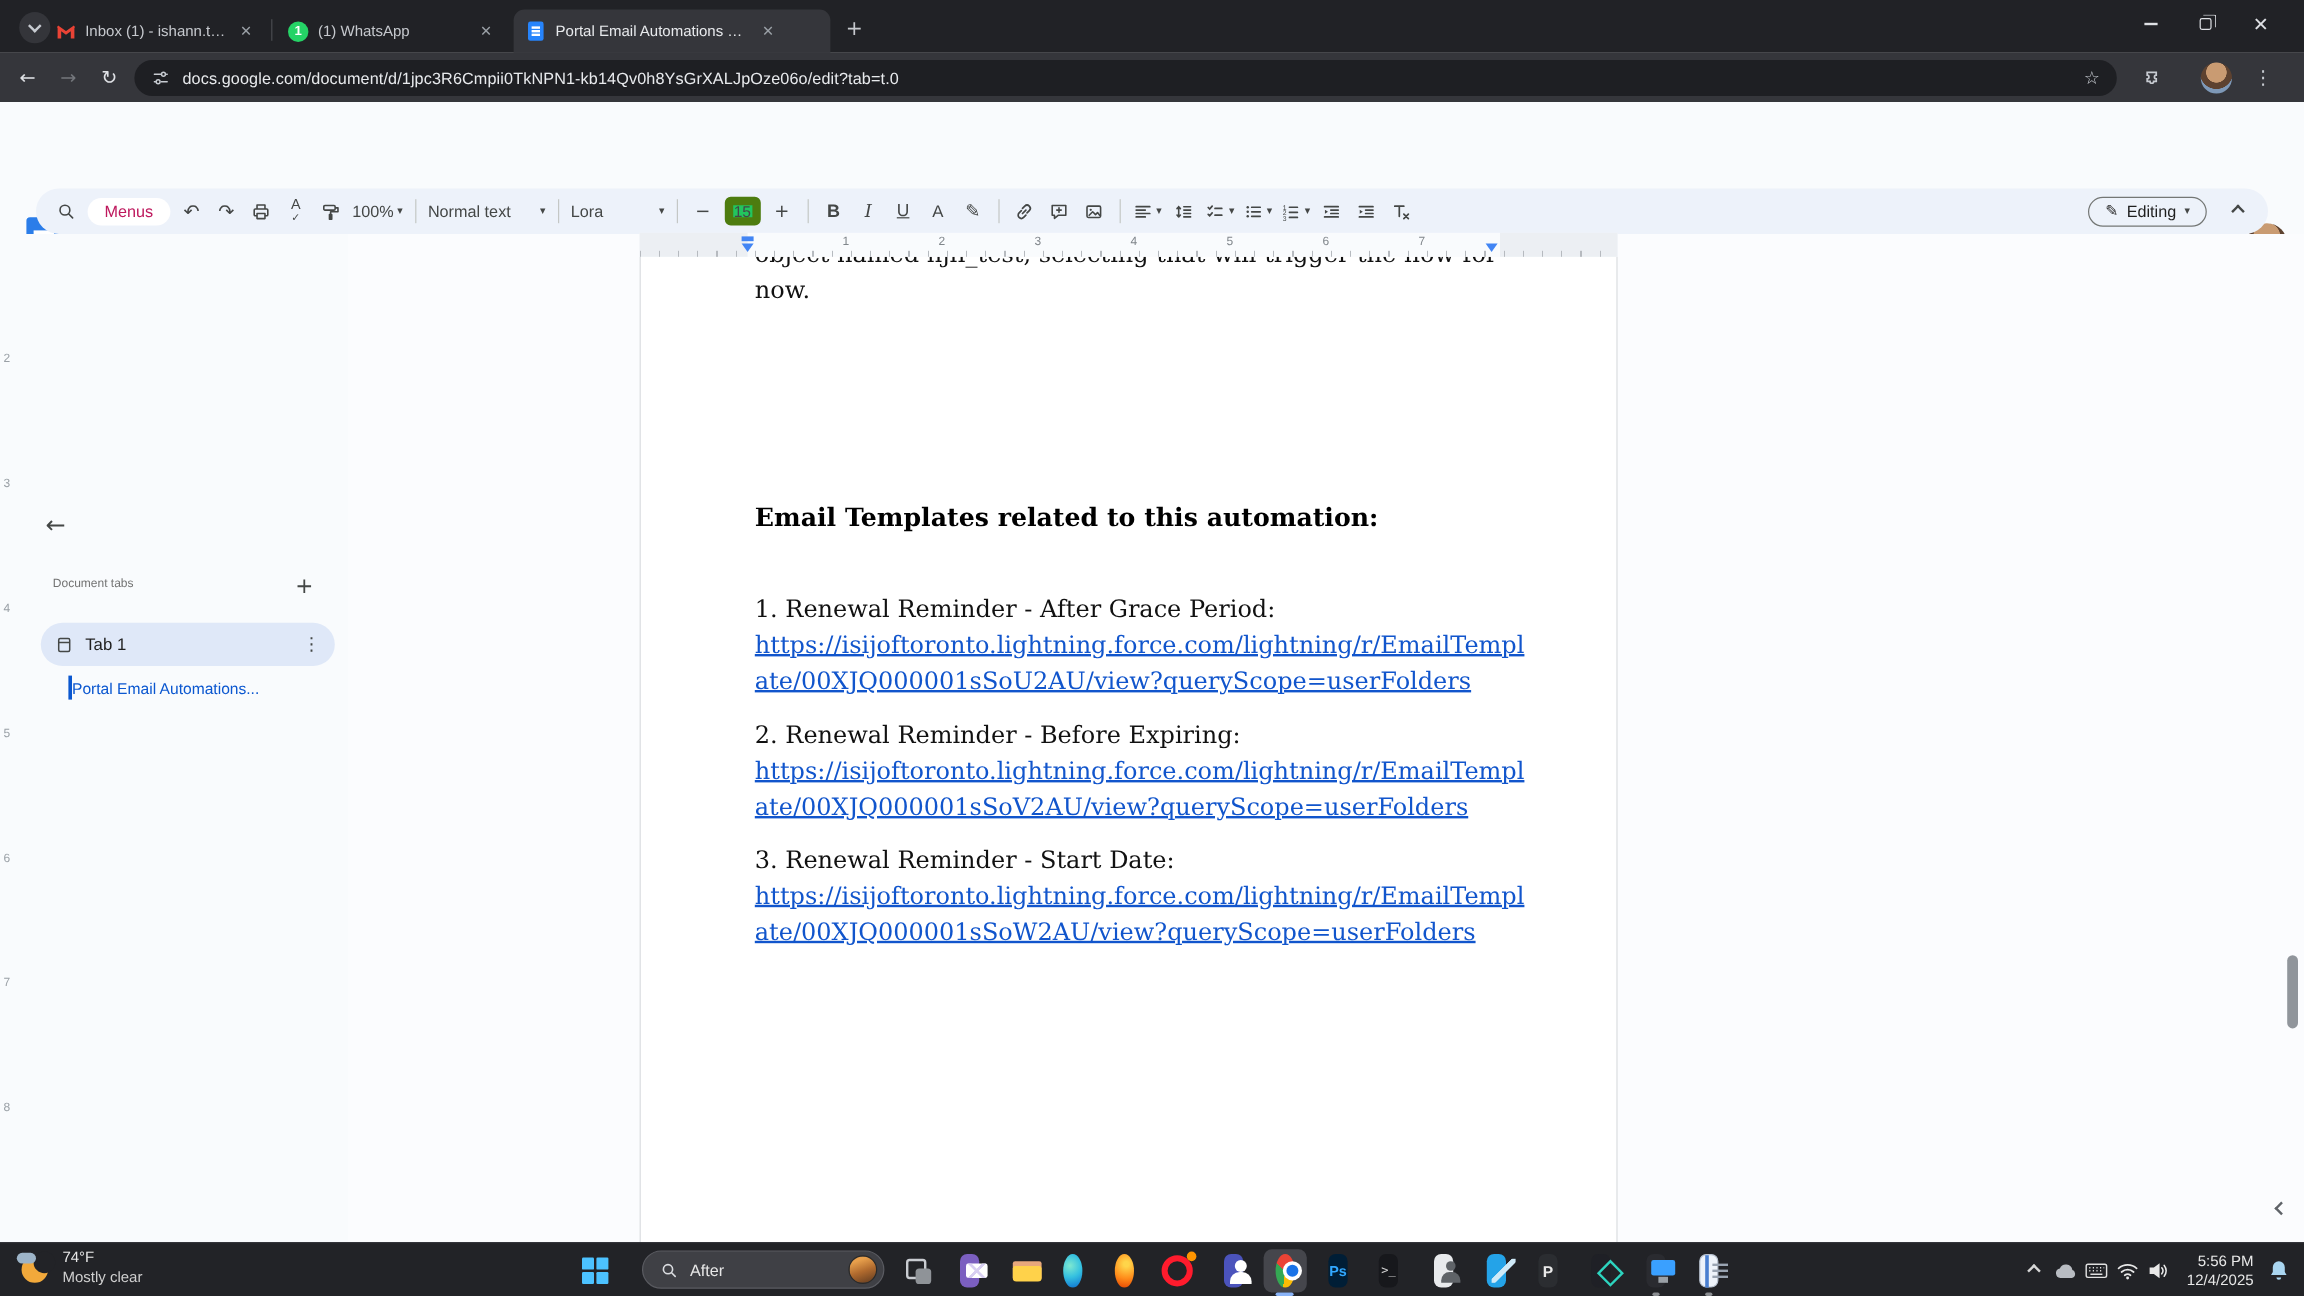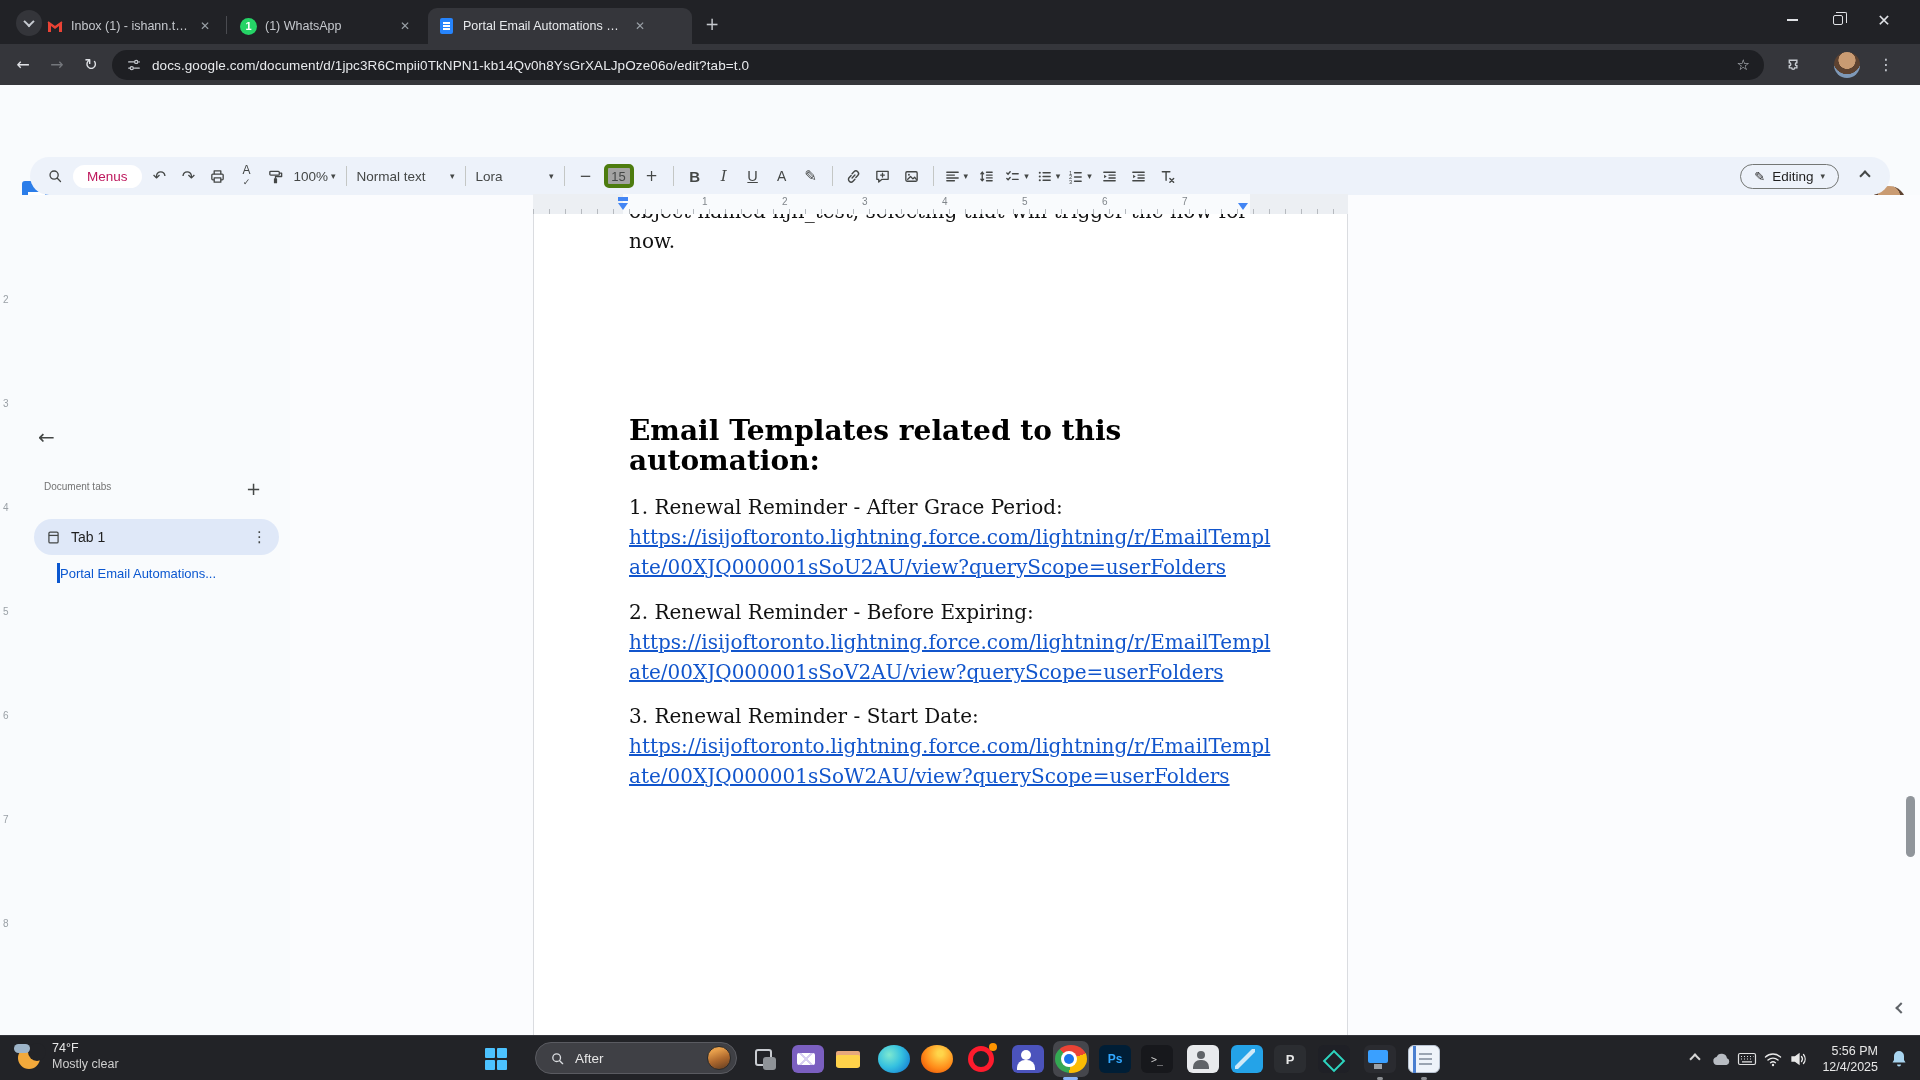--- a/index.html
+++ b/index.html
@@ -60,22 +60,22 @@
   .sharepill .divv{width:1px;height:38px;background:#8fc3e8}
   .sharepill .dd{padding:0 12px;display:flex;align-items:center}
   .avatar{border-radius:50%;background:radial-gradient(circle at 50% 32%,#c99b72 0 38%,#5d4230 40% 62%,#7e99b8 64%)}
   
   .tbar{position:absolute;left:30px;top:157px;width:1860px;height:38px;background:#edf2fa;border-radius:19px;
         display:flex;align-items:center;gap:7px;padding:0 14px;color:#444746;font-size:13.5px}
   .tbtn{display:flex;align-items:center;justify-content:center;min-width:22px;height:26px;border-radius:4px;gap:3px}
   .tsep{width:1px;height:20px;background:#c4c7c5;margin:0 3px}
   .menuspill{background:#fff;border-radius:14px;padding:4px 14px;color:#be185d;font-size:13.5px}
   .dd9{font-size:9px;color:#444746}
-  .fsbox{width:30px;height:24px;border:4px solid #4d7c0f;border-radius:5px;display:flex;align-items:center;
-         justify-content:center;font-size:13px;background:#a3a3a3}
+  .fsbox{width:30px;height:24px;border:7px solid #4d7c0f;border-radius:5px;display:flex;align-items:center;
+         justify-content:center;font-size:13px;background:#22c55e}
   .bB{font-weight:bold;font-size:15px}
   .bI{font-family:"DejaVu Serif",serif;font-style:italic;font-size:15px}
   .bU{text-decoration:underline;font-size:14.5px}
   .bA{font-size:14px;line-height:12px;text-align:center}
   .bA .cbar{width:14px;height:3.5px;background:#111;margin-top:1px}
   .editpill{display:flex;align-items:center;gap:7px;border:1px solid #747775;border-radius:15px;
             padding:4px 13px;font-size:13.5px;color:#1f1f1f}
   
   .sidepanel{position:absolute;left:0;top:195px;width:290px;height:840px;background:#f9fbfd;z-index:6}
   .backbtn{position:absolute;left:38px;top:230px;font-size:20px;color:#444746}
@@ -94,21 +94,21 @@
   .ruler .shade{position:absolute;top:0;height:20px;background:#eceff3}
   .ruler .ticks{position:absolute;left:0;bottom:0;width:100%;height:5px;
         background:repeating-linear-gradient(to right,#b6babf 0 1px,transparent 1px 16px)}
   .ruler .num{position:absolute;top:2px}
   .rmark{position:absolute;z-index:10;width:0;height:0;border-left:5px solid transparent;border-right:5px solid transparent;
          border-top:7px solid #4285f4}
   .rbar{position:absolute;z-index:10;width:10px;height:4px;background:#4285f4}
   .page{position:absolute;left:533px;top:214px;width:815px;height:821px;background:#fff;
         border-left:1px solid #dadce0;border-right:1px solid #dadce0;overflow:hidden;z-index:2}
   .doctext{font-family:"DejaVu Serif","Liberation Serif",serif;font-size:20px;line-height:30px;color:#111}
-  .dochead{font-family:"DejaVu Serif","Liberation Serif",serif;font-size:28px;font-weight:bold;line-height:30px;color:#000}
+  .dochead{font-family:"DejaVu Serif","Liberation Serif",serif;font-size:21px;font-weight:bold;line-height:30px;color:#000}
   .doclink{color:#1155cc;text-decoration:underline}
   .scrollthumb{position:absolute;left:1906px;top:796px;width:9px;height:61px;border-radius:5px;background:#90959b;z-index:11}
   .cornerchev{position:absolute;left:1897px;top:998px;z-index:11}
   
   .taskbar{position:absolute;left:0;top:1035px;width:1920px;height:45px;background:#222327;border-top:1px solid #33343a;
            color:#e8e8e8;z-index:20}
   .weather{position:absolute;left:12px;top:4px;display:flex;align-items:center;gap:8px}
   .wicon{position:relative;width:32px;height:32px}
   .wicon .moon{position:absolute;left:6px;top:7px;width:22px;height:22px;border-radius:50%;background:#f2a93b}
   .wicon .moonc{position:absolute;left:2px;top:2px;width:18px;height:18px;border-radius:50%;background:#222327}
@@ -124,21 +124,21 @@
               background:linear-gradient(160deg,#e8a04c 20%,#b06a2e 55%,#5e3a20);border:1px solid #2a2a2a}
   .tapp{position:absolute;top:5px;width:36px;height:36px;border-radius:7px;display:flex;align-items:center;justify-content:center}
   .tapp.activeapp{background:#45464c}
   .runind{position:absolute;top:41px;width:6px;height:3px;border-radius:2px;background:#8a8d91}
   .runind.wide{width:15px;background:#8ab4f8}
   .badge-dot{position:absolute;width:8px;height:8px;border-radius:50%;background:#ff9500}
   .tray{position:absolute;right:0;top:0;height:45px;display:flex;align-items:center}
   .trayico{width:26px;display:flex;align-items:center;justify-content:center}
   .clock{text-align:right;font-size:12.5px;line-height:16px;margin:0 8px 0 10px}
   
-  .ic{width:32px;height:28px;border-radius:6px;position:relative}
+  .ic{width:16px;height:28px;border-radius:6px;position:relative}
   .ic-taskview{width:24px;height:24px;position:relative}
   .ic-taskview:before{content:"";position:absolute;left:2px;top:2px;width:13px;height:13px;border:2px solid #c9ccd1;border-radius:3px}
   .ic-taskview:after{content:"";position:absolute;right:1px;bottom:1px;width:13px;height:13px;background:#8f9398;border-radius:3px}
   .ic-mail{background:#7b5fc0}
   .ic-mail:before{content:"";position:absolute;left:5px;top:8px;width:18px;height:12px;background:#fff;border-radius:2px}
   .ic-mail:after{content:"";position:absolute;left:5px;top:8px;width:18px;height:12px;
                  background:linear-gradient(135deg,transparent 44%,#d8cff2 45% 55%,transparent 56%),
                  linear-gradient(45deg,transparent 44%,#d8cff2 45% 55%,transparent 56%)}
   .ic-folder{background:transparent}
   .ic-folder:before{content:"";position:absolute;left:2px;top:6px;width:24px;height:16px;background:#e8a87c;border-radius:2px}

